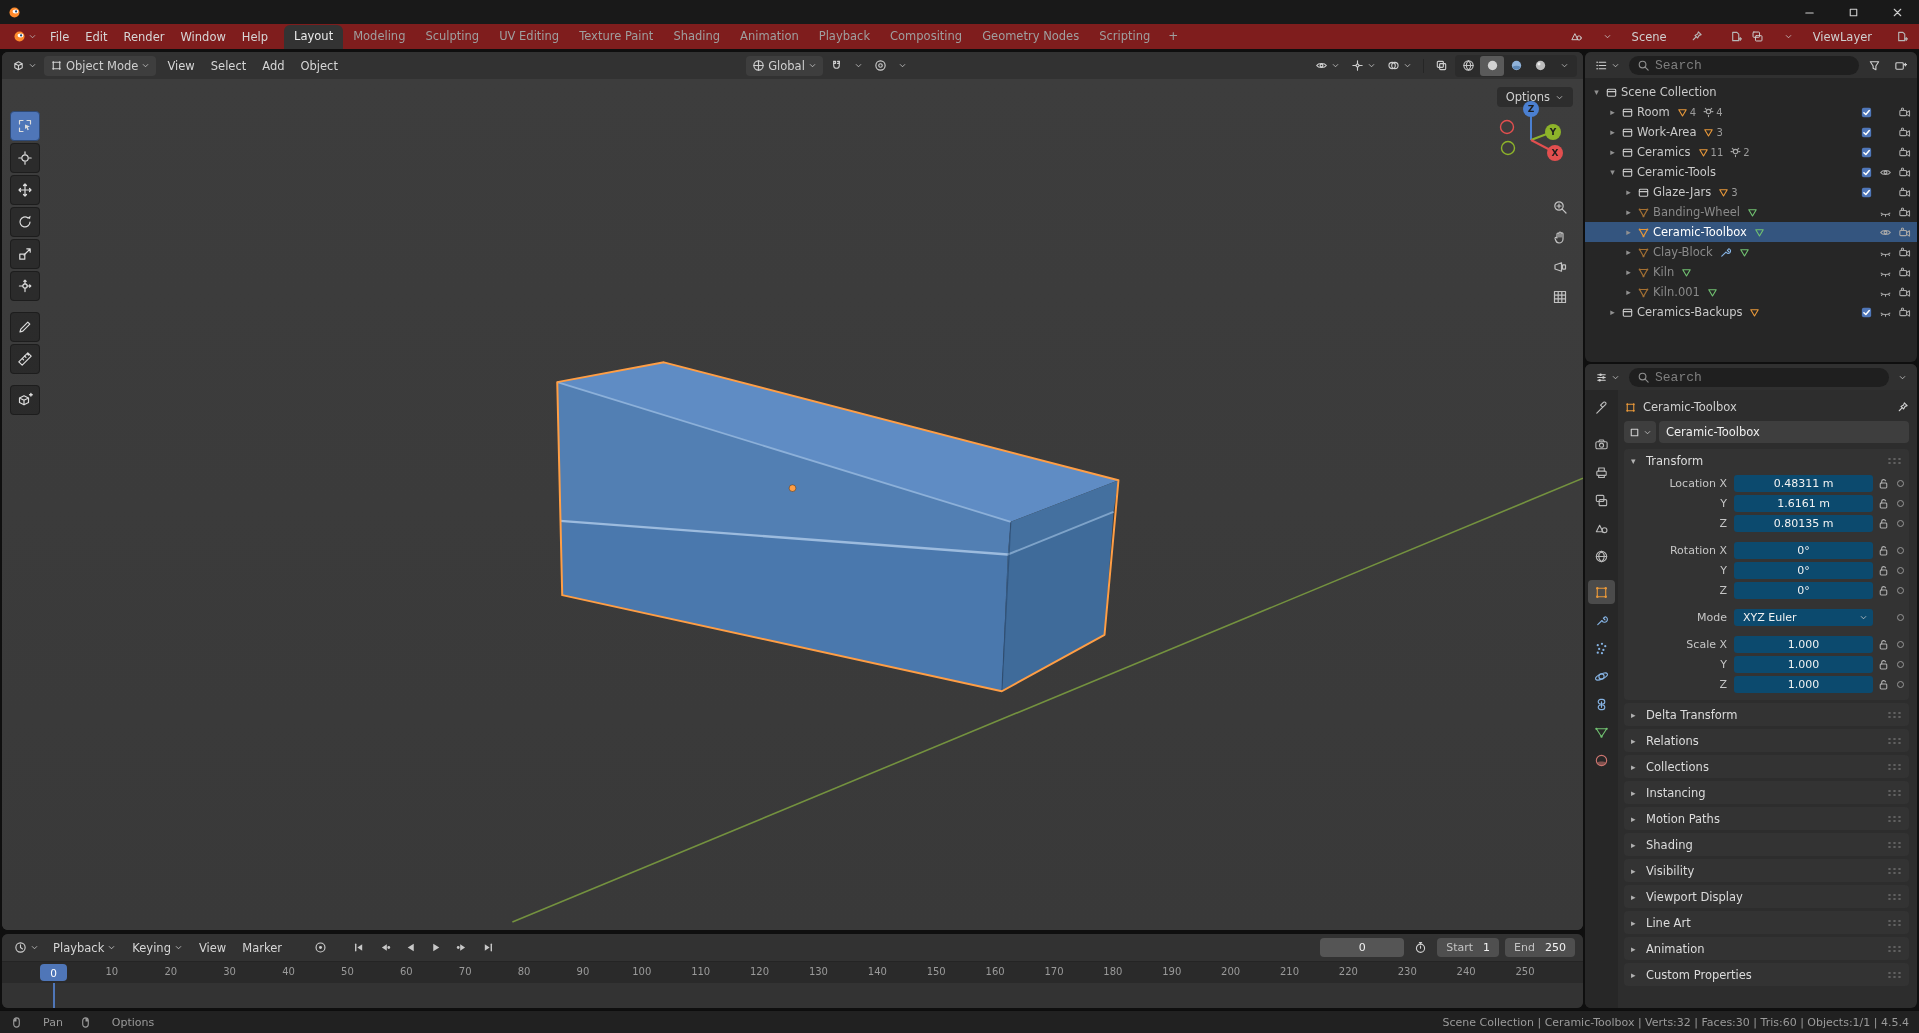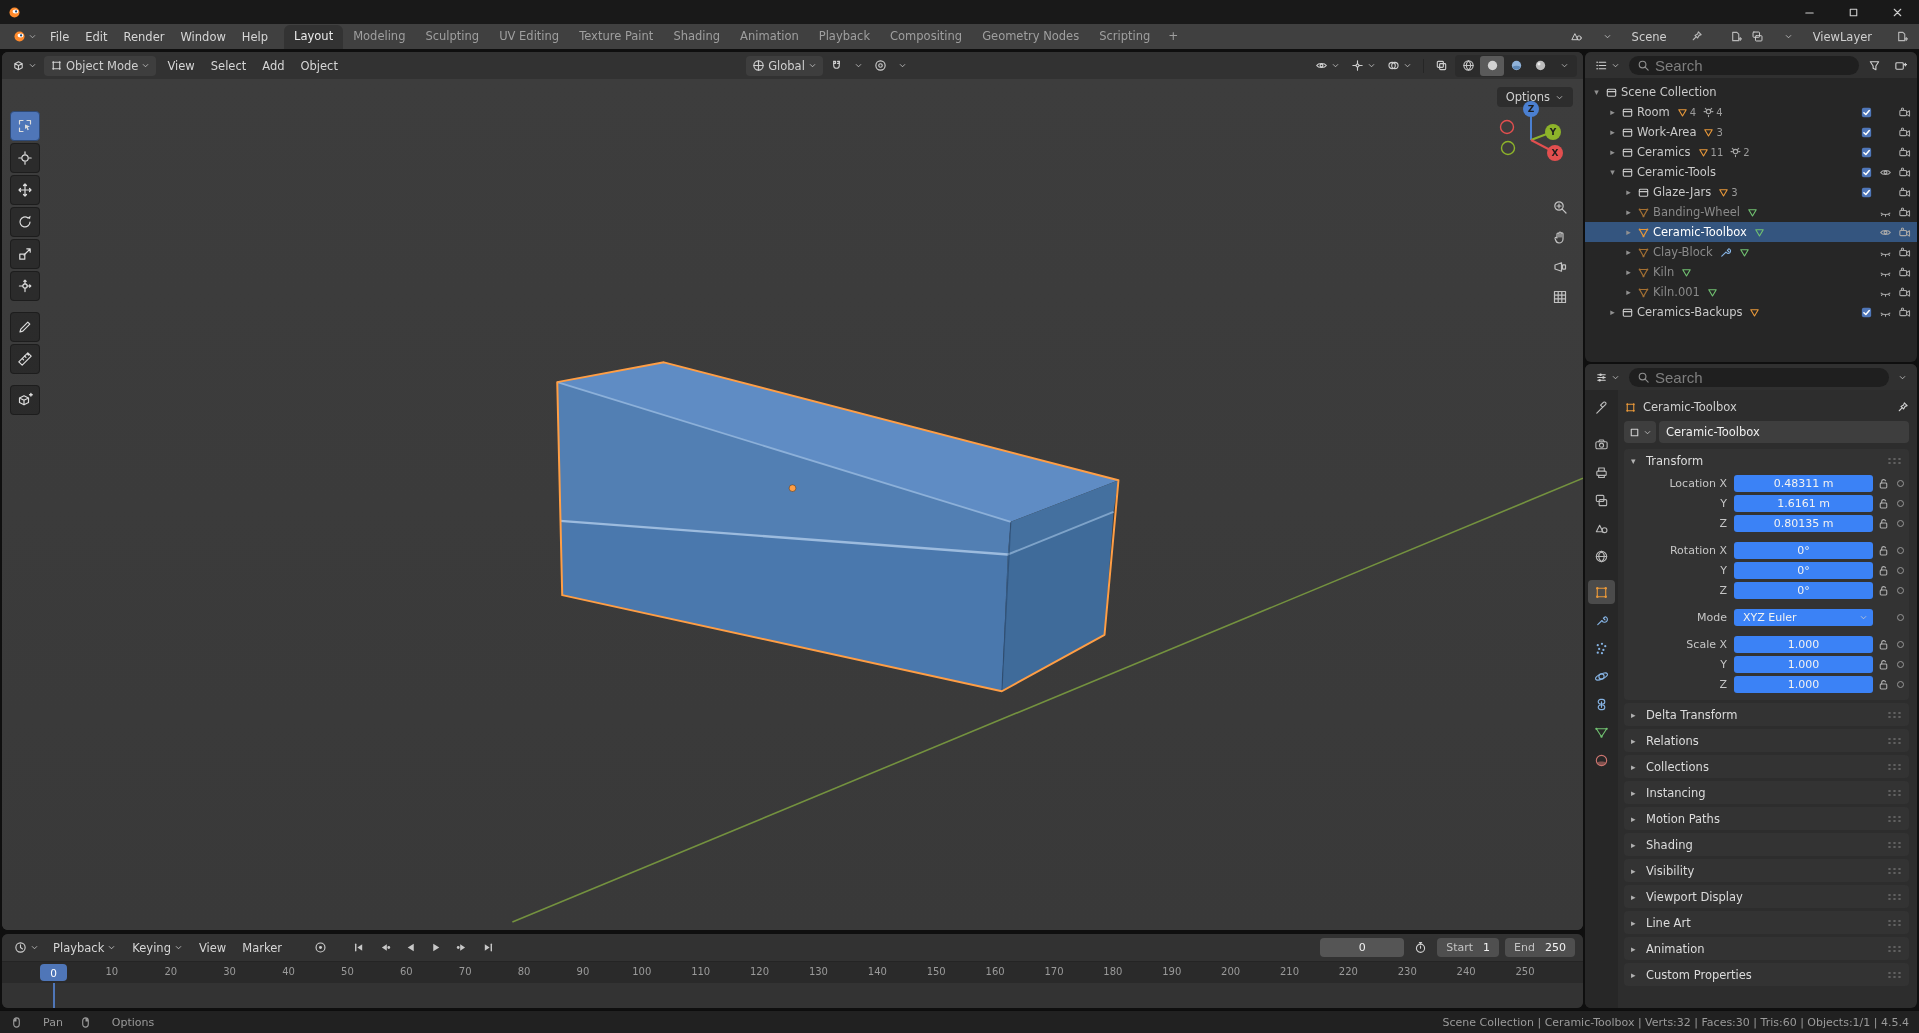--- a/index.html
+++ b/index.html
@@ -8,21 +8,21 @@
 #app{width:1919px;height:1033px;display:flex;flex-direction:column;overflow:hidden;position:relative;font-size:12px;background:#141414}
 .ic{width:13px;height:13px;stroke:currentColor;fill:none;stroke-width:1.2;stroke-linecap:round;stroke-linejoin:round;flex:none}
 .chev{width:9px;height:9px}
 .ic16{width:16px;height:16px}
 
 .titlebar{height:24px;background:#191919;display:flex;align-items:center;padding:0 0 0 8px;gap:8px;flex:none}
 .titlebar .title{font-size:11.5px;color:#bdbdbd;white-space:nowrap}
 .win-controls{margin-left:auto;display:flex;height:100%}
 .win-btn{width:44px;height:100%;display:flex;align-items:center;justify-content:center;color:#cfcfcf}
 
-.topbar{height:26px;background:#404040;display:flex;align-items:center;padding:0 8px;flex:none;border-bottom:1px solid #0f0f0f}
+.topbar{height:26px;background:#7f1d1d;display:flex;align-items:center;padding:0 8px;flex:none;border-bottom:1px solid #0f0f0f}
 .logo-btn{display:flex;align-items:center;gap:2px;padding:0 5px;color:#bdbdbd}
 .menus{display:flex}
 .menu-item{padding:3px 8px;border-radius:4px;color:#d6d6d6;font-size:11.5px;white-space:nowrap}
 .ws-tabs{display:flex;align-items:flex-end;height:100%;margin-left:8px}
 .ws-tab{padding:4px 10px 6px;color:#9f9f9f;font-size:11.5px;border-radius:6px 6px 0 0;white-space:nowrap}
 .ws-tab.active{background:#333333;color:#eaeaea}
 .ws-add{padding:4px 8px 6px;color:#9f9f9f}
 .topbar-right{margin-left:auto;display:flex;align-items:center;gap:6px}
 .id-selector{display:flex;align-items:center;gap:20px;color:#cfcfcf;font-size:11.5px}
 .id-selector .mini-btn{display:flex;align-items:center;gap:1px;padding:2px 3px;border-radius:3px;color:#b8b8b8}
@@ -67,21 +67,21 @@
 .tl-field .val{color:#f2f2f2}
 .tl-ruler{height:22px;background:#2a2a2a;position:relative;border-top:1px solid #242424;flex:none}
 .tick{position:absolute;top:4px;transform:translateX(-50%);font-size:10px;color:#9a9a9a}
 .playhead-chip{position:absolute;left:38px;top:2px;width:27px;height:17px;background:var(--accent-blue,#4f76b8);border-radius:4px;color:#fff;font-size:10.5px;display:flex;align-items:center;justify-content:center;z-index:2}
 .tl-body{flex:1;background:#333333;position:relative}
 .playhead-line{position:absolute;left:51px;top:0;bottom:0;width:2px;background:var(--accent-blue,#4f76b8)}
 
 .outliner{height:310px;background:#262626;display:flex;flex-direction:column;border-radius:6px;overflow:hidden;flex:none}
 .ed-header{height:26px;background:#303030;display:flex;align-items:center;gap:5px;padding:0 6px;flex:none}
 .search-box{flex:1;display:flex;align-items:center;gap:5px;background:#1f1f1f;border-radius:10px;height:19px;padding:0 8px;color:#8f8f8f}
-.search-box input{background:transparent;border:0;outline:0;color:#d5d5d5;font-size:15px;width:100%;font-family:Liberation Sans, sans-serif}
+.search-box input{background:transparent;border:0;outline:0;color:#d5d5d5;font-size:13px;width:100%;font-family:Liberation Mono, monospace}
 .search-box input::placeholder{color:#7f7f7f}
 .ol-rows{padding:4px 0;overflow:hidden}
 .ol-row{height:20px;display:flex;align-items:center;gap:3px;font-size:11.5px;color:#c9c9c9;padding-right:3px}
 .ol-row.selected{background:#34557f;color:#fff}
 .ol-row.dimmed .ol-label{color:#8a8a8a}
 .ol-row.dimmed .obj-ic{opacity:.65}
 .ol-arrow{width:11px;color:#919191;font-size:9px;text-align:center;flex:none}
 .ol-label{white-space:nowrap;overflow:hidden;text-overflow:ellipsis}
 .ol-badge{display:flex;align-items:center;margin-left:3px;color:#a8a8a8}
 .ol-count{font-size:10px;color:#9c9c9c;margin-left:1px}
@@ -101,21 +101,21 @@
 .browse-btn{height:22px;display:flex;align-items:center;gap:2px;background:#3e3e3e;border-radius:4px;padding:0 4px;color:#cfcfcf}
 .name-field{flex:1;height:22px;background:#3e3e3e;border-radius:4px;display:flex;align-items:center;gap:6px;padding:0 7px;color:#eee;font-size:11.5px}
 .panel{background:#333333;border-radius:4px;margin-top:3px;padding-bottom:7px}
 .panel-header,.pp-row{height:23px;display:flex;align-items:center;gap:6px;padding:0 7px;color:#dcdcdc;font-size:11.5px}
 .pp-row{background:#333333;border-radius:4px;margin-top:3px}
 .pp-arrow{color:#b2b2b2;font-size:9px;width:9px;flex:none}
 .grip{width:15px;height:8px;margin-left:auto;background-image:radial-gradient(circle,#707070 1px,transparent 1.3px);background-size:5px 4px;opacity:.75;flex:none}
 .tr-row{height:18px;display:flex;align-items:center;margin:2px 2px 0 0}
 .tr-row.gap{margin-top:9px}
 .tr-label{width:110px;text-align:right;color:#c6c6c6;font-size:11px;padding-right:7px;flex:none;white-space:nowrap}
-.tr-field{flex:1;height:17px;background:#3b82f6;border-radius:3px;display:flex;align-items:center;justify-content:center;color:#f2f2f2;font-size:11px;position:relative}
+.tr-field{flex:1;height:17px;background:#0c4a6e;border-radius:3px;display:flex;align-items:center;justify-content:center;color:#f2f2f2;font-size:11px;position:relative}
 .tr-field.dropdown{justify-content:flex-start;padding-left:9px}
 .fld-chev{position:absolute;right:5px;color:#cfcfcf}
 .tr-lock{width:21px;display:flex;justify-content:center;color:#adadad;flex:none}
 .tr-dot{width:13px;display:flex;justify-content:center;align-items:center;flex:none}
 .tr-dot::after{content:"";width:5px;height:5px;border-radius:50%;border:1.2px solid #969696}
 
 .statusbar{height:23px;background:#212121;border-top:1px solid #0d0d0d;display:flex;align-items:center;padding:0 10px;gap:16px;color:#9a9a9a;font-size:11px;flex:none}
 .sb-item{display:flex;align-items:center;gap:20px}
 .sb-right{margin-left:auto;white-space:nowrap}
 </style>

